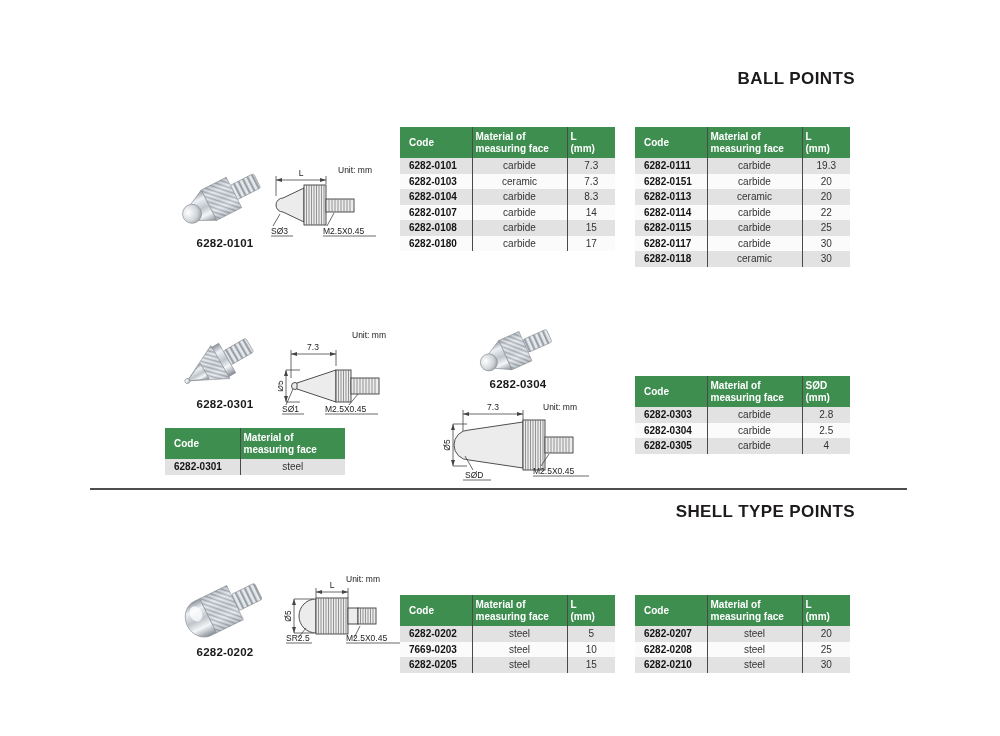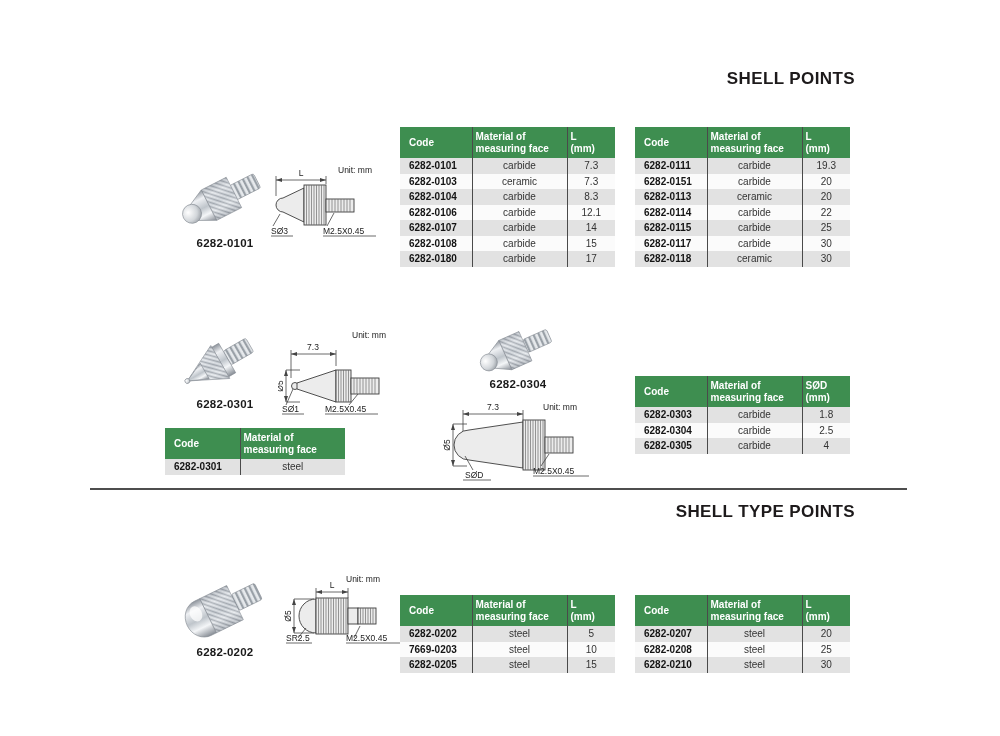--- a/index.html
+++ b/index.html
@@ -57,21 +57,21 @@
         <path d="M0,2.5 H4" stroke="#eef0f3" stroke-width="0.9"></path>
       </pattern>
       <pattern id="pThread" width="5" height="12" patternUnits="userSpaceOnUse">
         <rect width="5" height="12" fill="#d6dade"></rect>
         <rect width="2" height="12" fill="#99a0a7"></rect>
         <rect x="3.4" width="1.1" height="12" fill="#f3f5f7"></rect>
       </pattern>
     </defs>
   </svg>
 
-  <div class="sec-heading" style="left:545px;top:69px;">SHELL POINTS</div>
+  <div class="sec-heading" style="left:545px;top:69px;">BALL POINTS</div>
   <div class="divider"></div>
   <div class="sec-heading" style="left:545px;top:502px;">SHELL TYPE POINTS</div>
 
   <svg class="abs" style="left:173px;top:158px" width="105" height="78" viewBox="0 0 105 78">
     <g transform="rotate(-27 52 39)">
       <rect x="60" y="31" width="28" height="16" rx="2" fill="url(#pThread)" class="pedge"></rect>
       <rect x="34" y="22" width="28" height="34" fill="url(#pKnurl)" class="pedge"></rect>
       <rect x="34" y="22" width="28" height="34" fill="url(#gMetal)" opacity="0.35" stroke="none"></rect>
       <path d="M16,31 L34,22 L34,56 L16,47 Z" fill="url(#gMetal)" class="pedge"></path>
       <circle cx="15" cy="39" r="9.5" fill="url(#gBall)" class="pedge"></circle>
@@ -123,25 +123,20 @@
         </tr>
         <tr>
           <td>6282-0103</td>
           <td>ceramic</td>
           <td>7.3</td>
         </tr>
         <tr>
           <td>6282-0104</td>
           <td>carbide</td>
           <td>8.3</td>
-        </tr>
-        <tr>
-          <td>6282-0106</td>
-          <td>carbide</td>
-          <td>12.1</td>
         </tr>
         <tr>
           <td>6282-0107</td>
           <td>carbide</td>
           <td>14</td>
         </tr>
         <tr>
           <td>6282-0108</td>
           <td>carbide</td>
           <td>15</td>
@@ -318,21 +313,21 @@
           <th>Material of
 measuring face</th>
           <th>SØD
 (mm)</th>
         </tr>
       </thead>
     <tbody>
         <tr>
           <td>6282-0303</td>
           <td>carbide</td>
-          <td>1.8</td>
+          <td>2.8</td>
         </tr>
         <tr>
           <td>6282-0304</td>
           <td>carbide</td>
           <td>2.5</td>
         </tr>
         <tr>
           <td>6282-0305</td>
           <td>carbide</td>
           <td>4</td>

